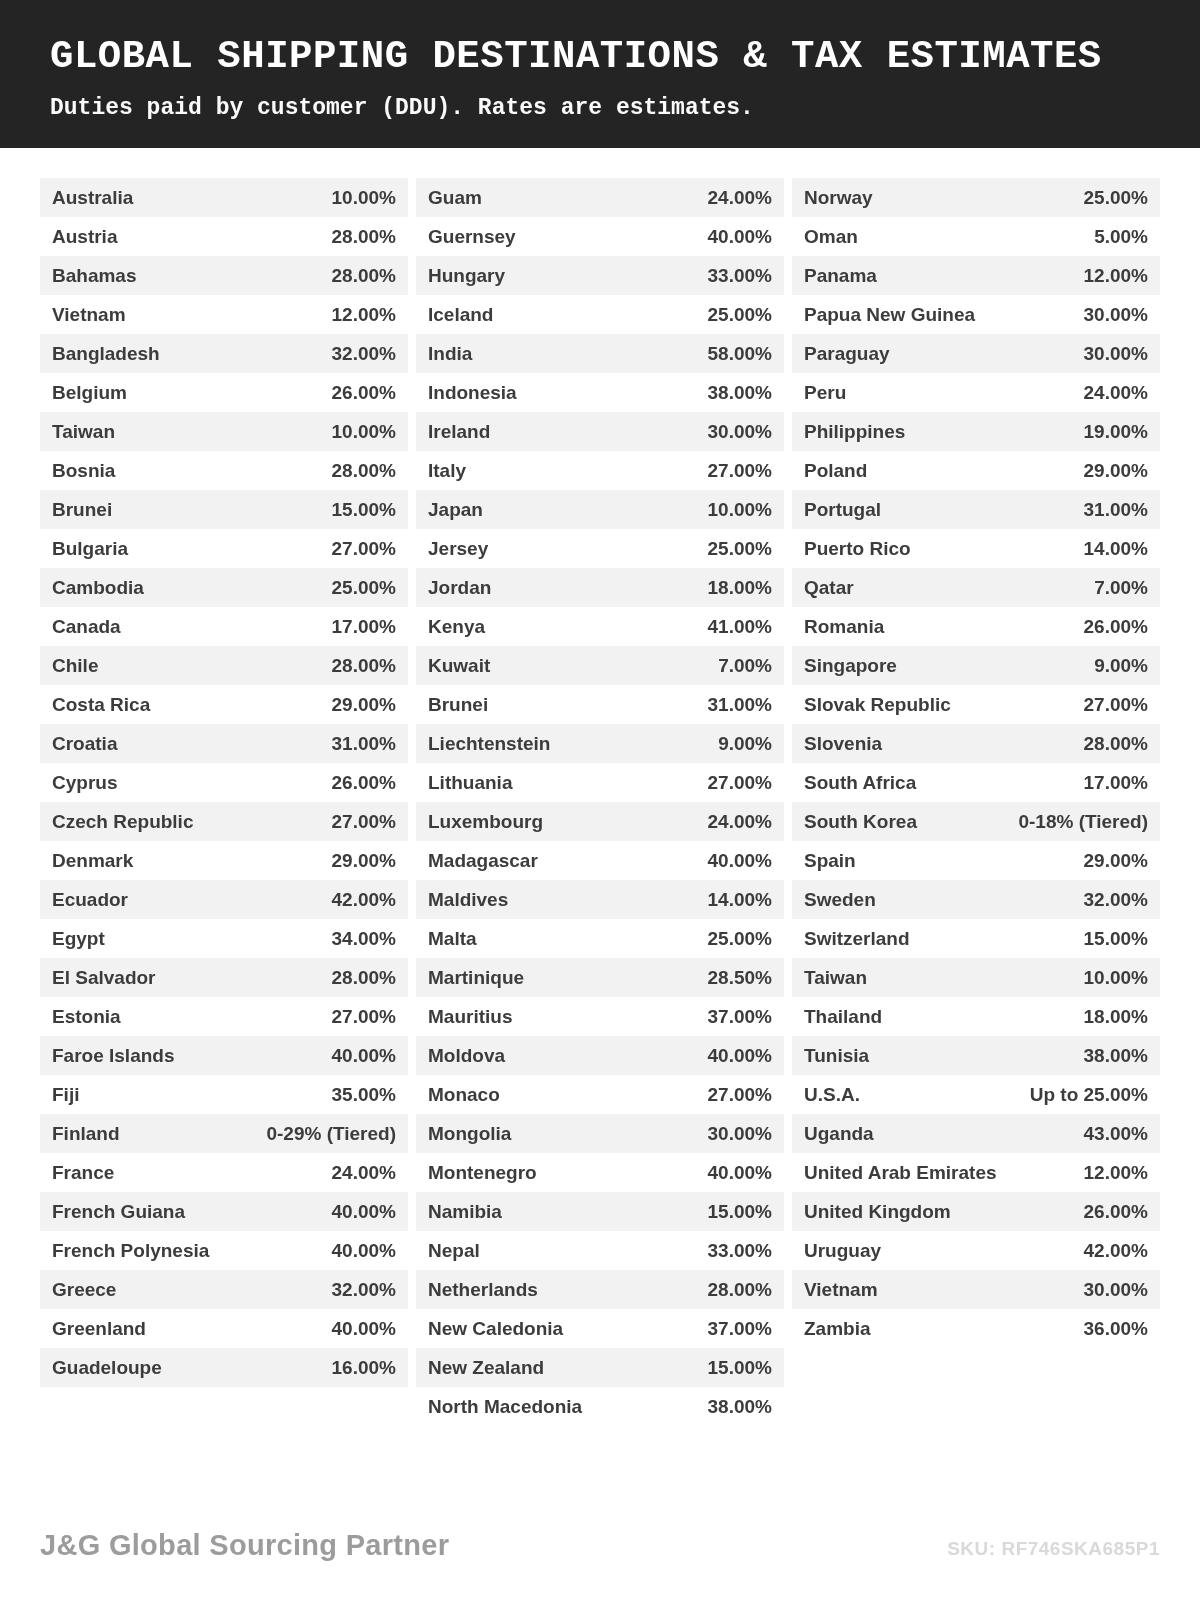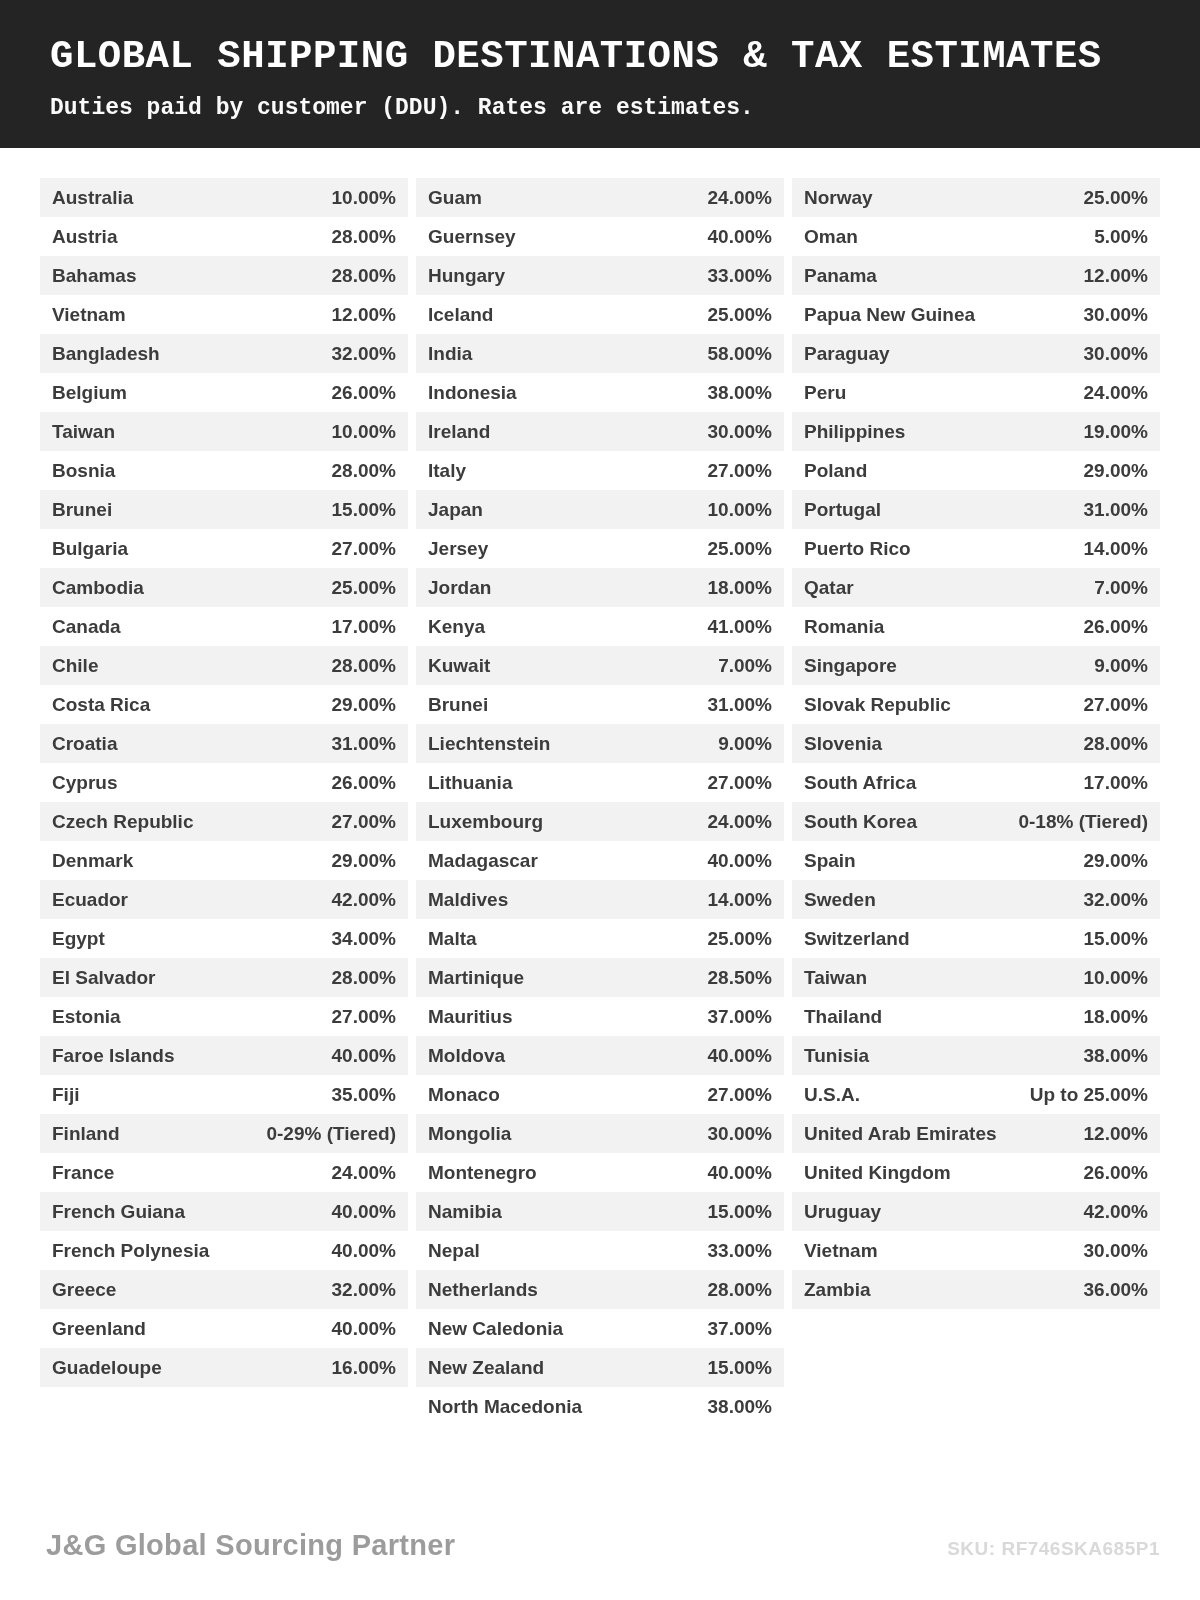--- a/index.html
+++ b/index.html
@@ -57,21 +57,20 @@
   .row .country{white-space:nowrap;}
   .row .rate{white-space:nowrap;text-align:right;}
 
   .footer{
     position:absolute;
     left:0;right:0;bottom:38px;
     display:flex;
     justify-content:space-between;
     align-items:baseline;
     padding:0 40px;
-    margin-left:6px;
   }
   .footer .brand{
     font-size:29px;
     font-weight:800;
     color:var(--footer-brand);
     letter-spacing:0.3px;
   }
   .footer .sku{
     font-size:19px;
     font-weight:700;
@@ -435,20 +434,24 @@
       </div>
       <div class="row">
         <span class="country">Tunisia</span>
         <span class="rate">38.00%</span>
       </div>
       <div class="row">
         <span class="country">U.S.A.</span>
         <span class="rate">Up to 25.00%</span>
       </div>
       <div class="row">
+        <span class="country">Uganda</span>
+        <span class="rate">43.00%</span>
+      </div>
+      <div class="row">
         <span class="country">United Arab Emirates</span>
         <span class="rate">12.00%</span>
       </div>
       <div class="row">
         <span class="country">United Kingdom</span>
         <span class="rate">26.00%</span>
       </div>
       <div class="row">
         <span class="country">Uruguay</span>
         <span class="rate">42.00%</span>

